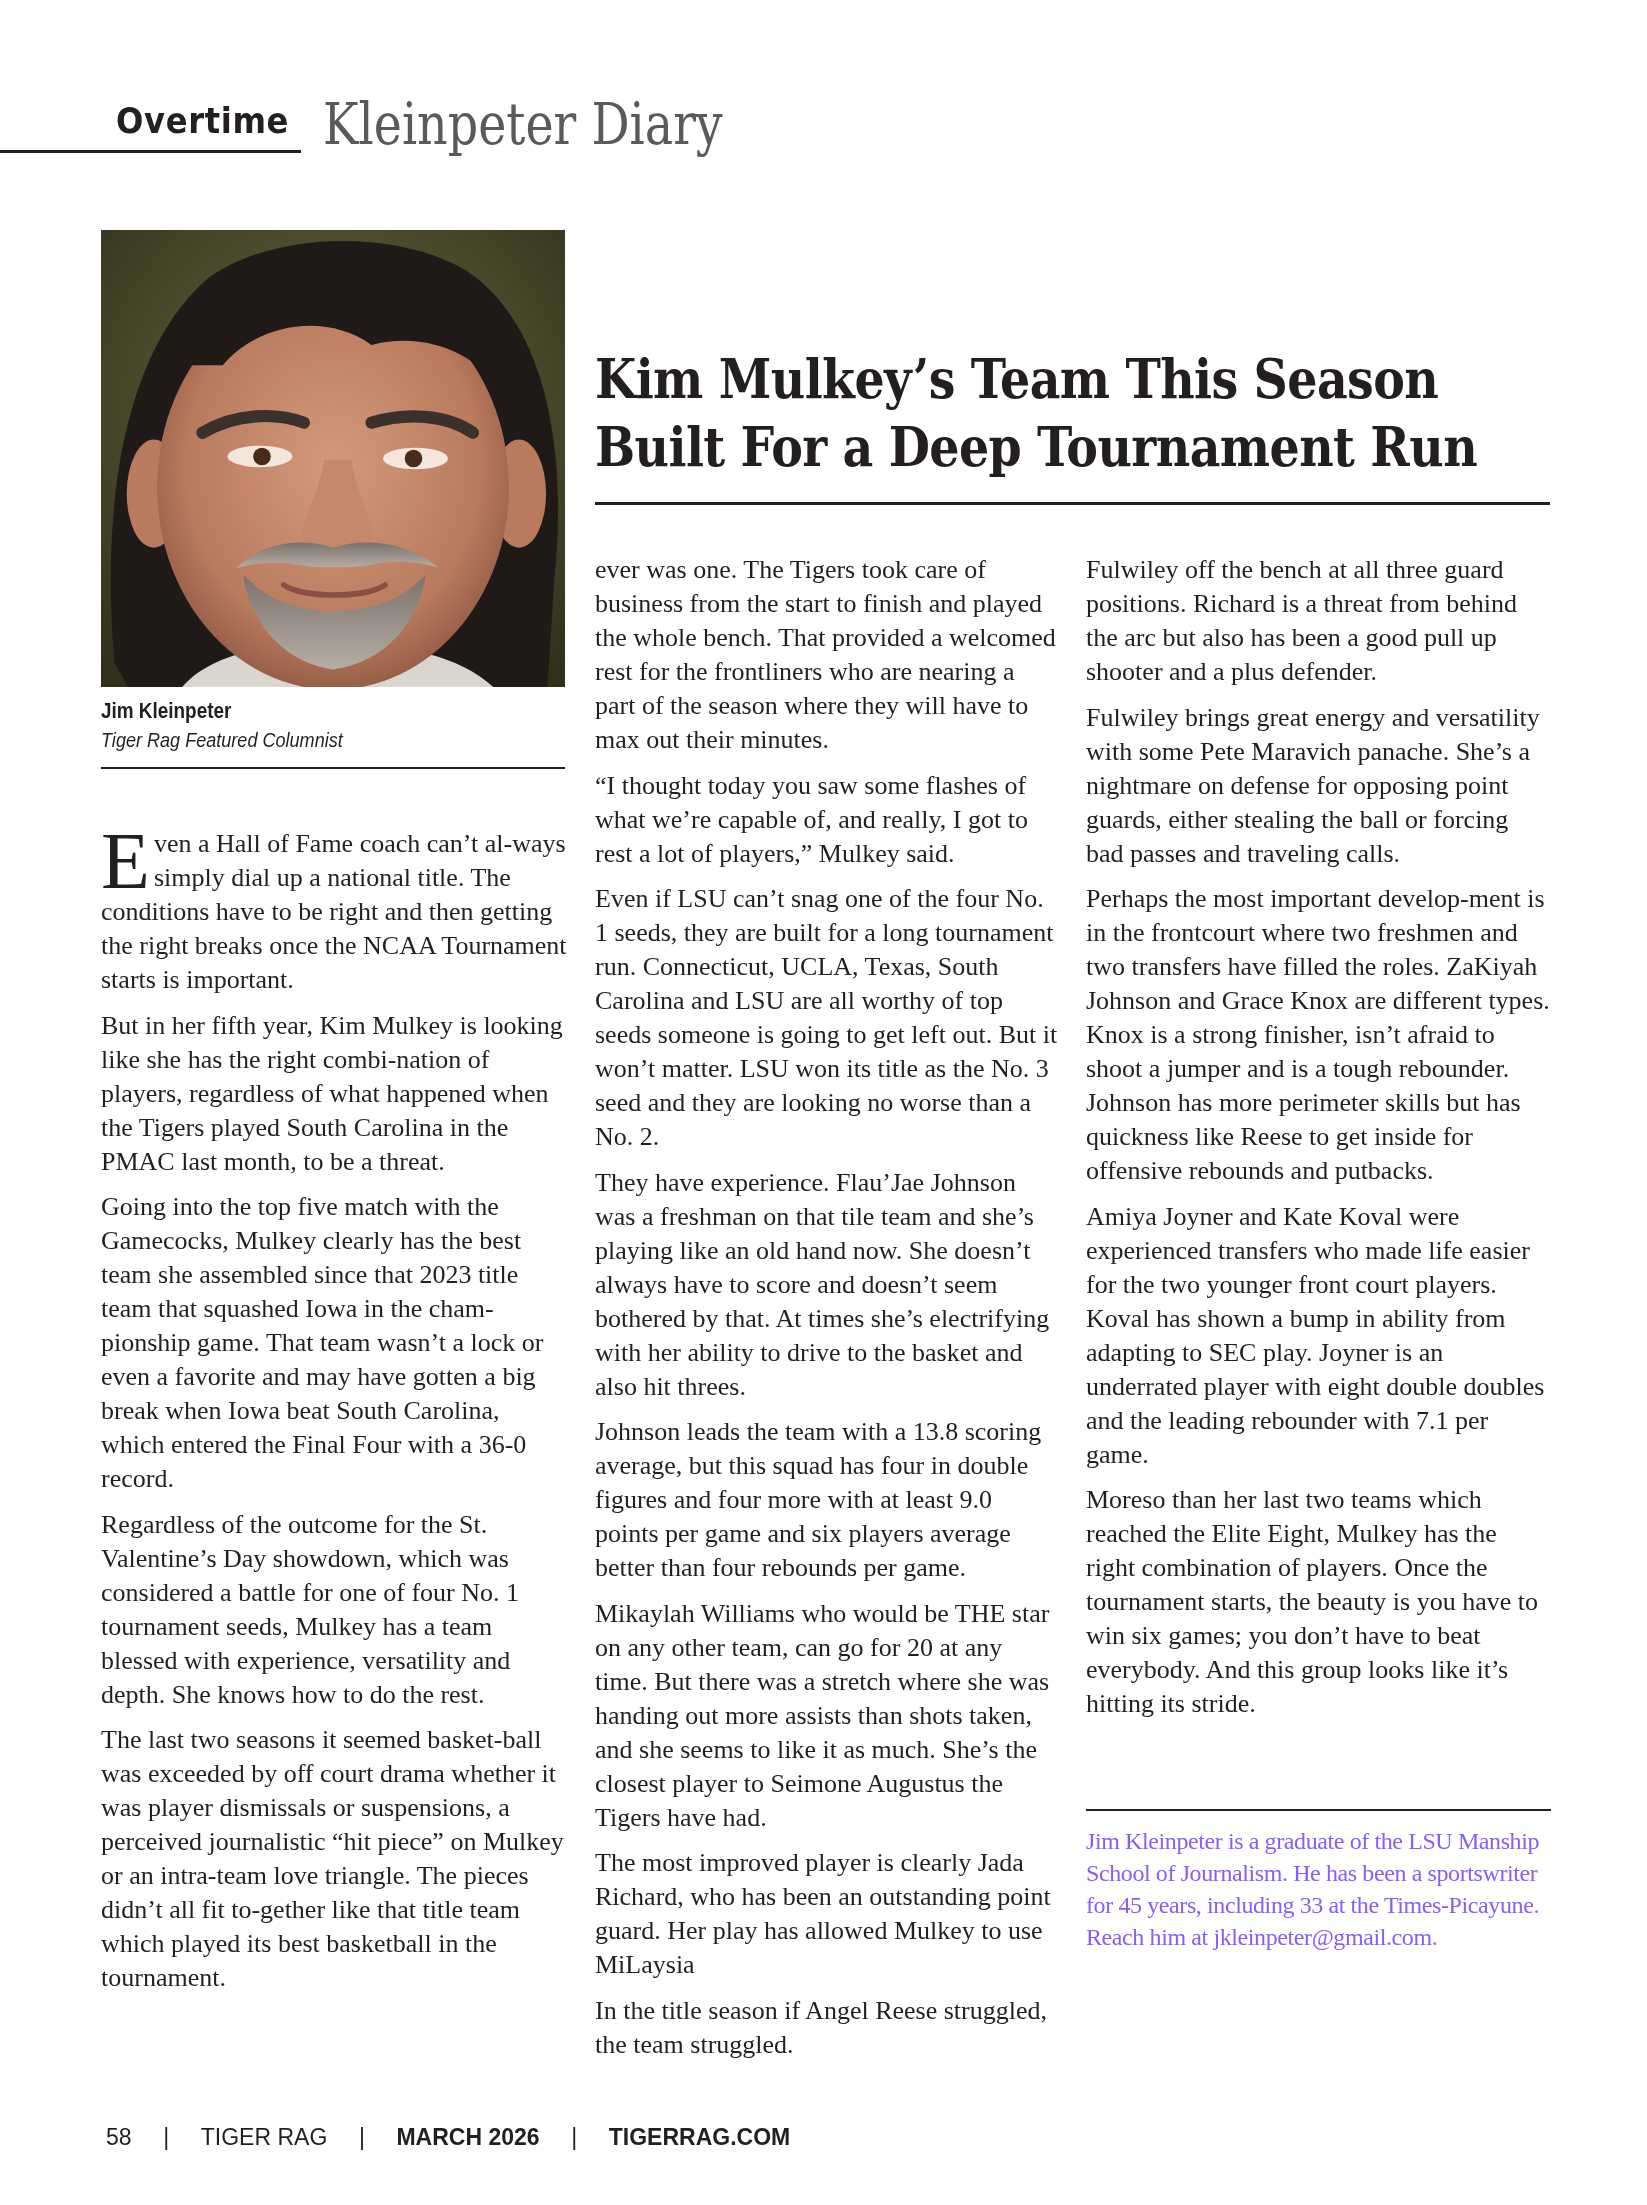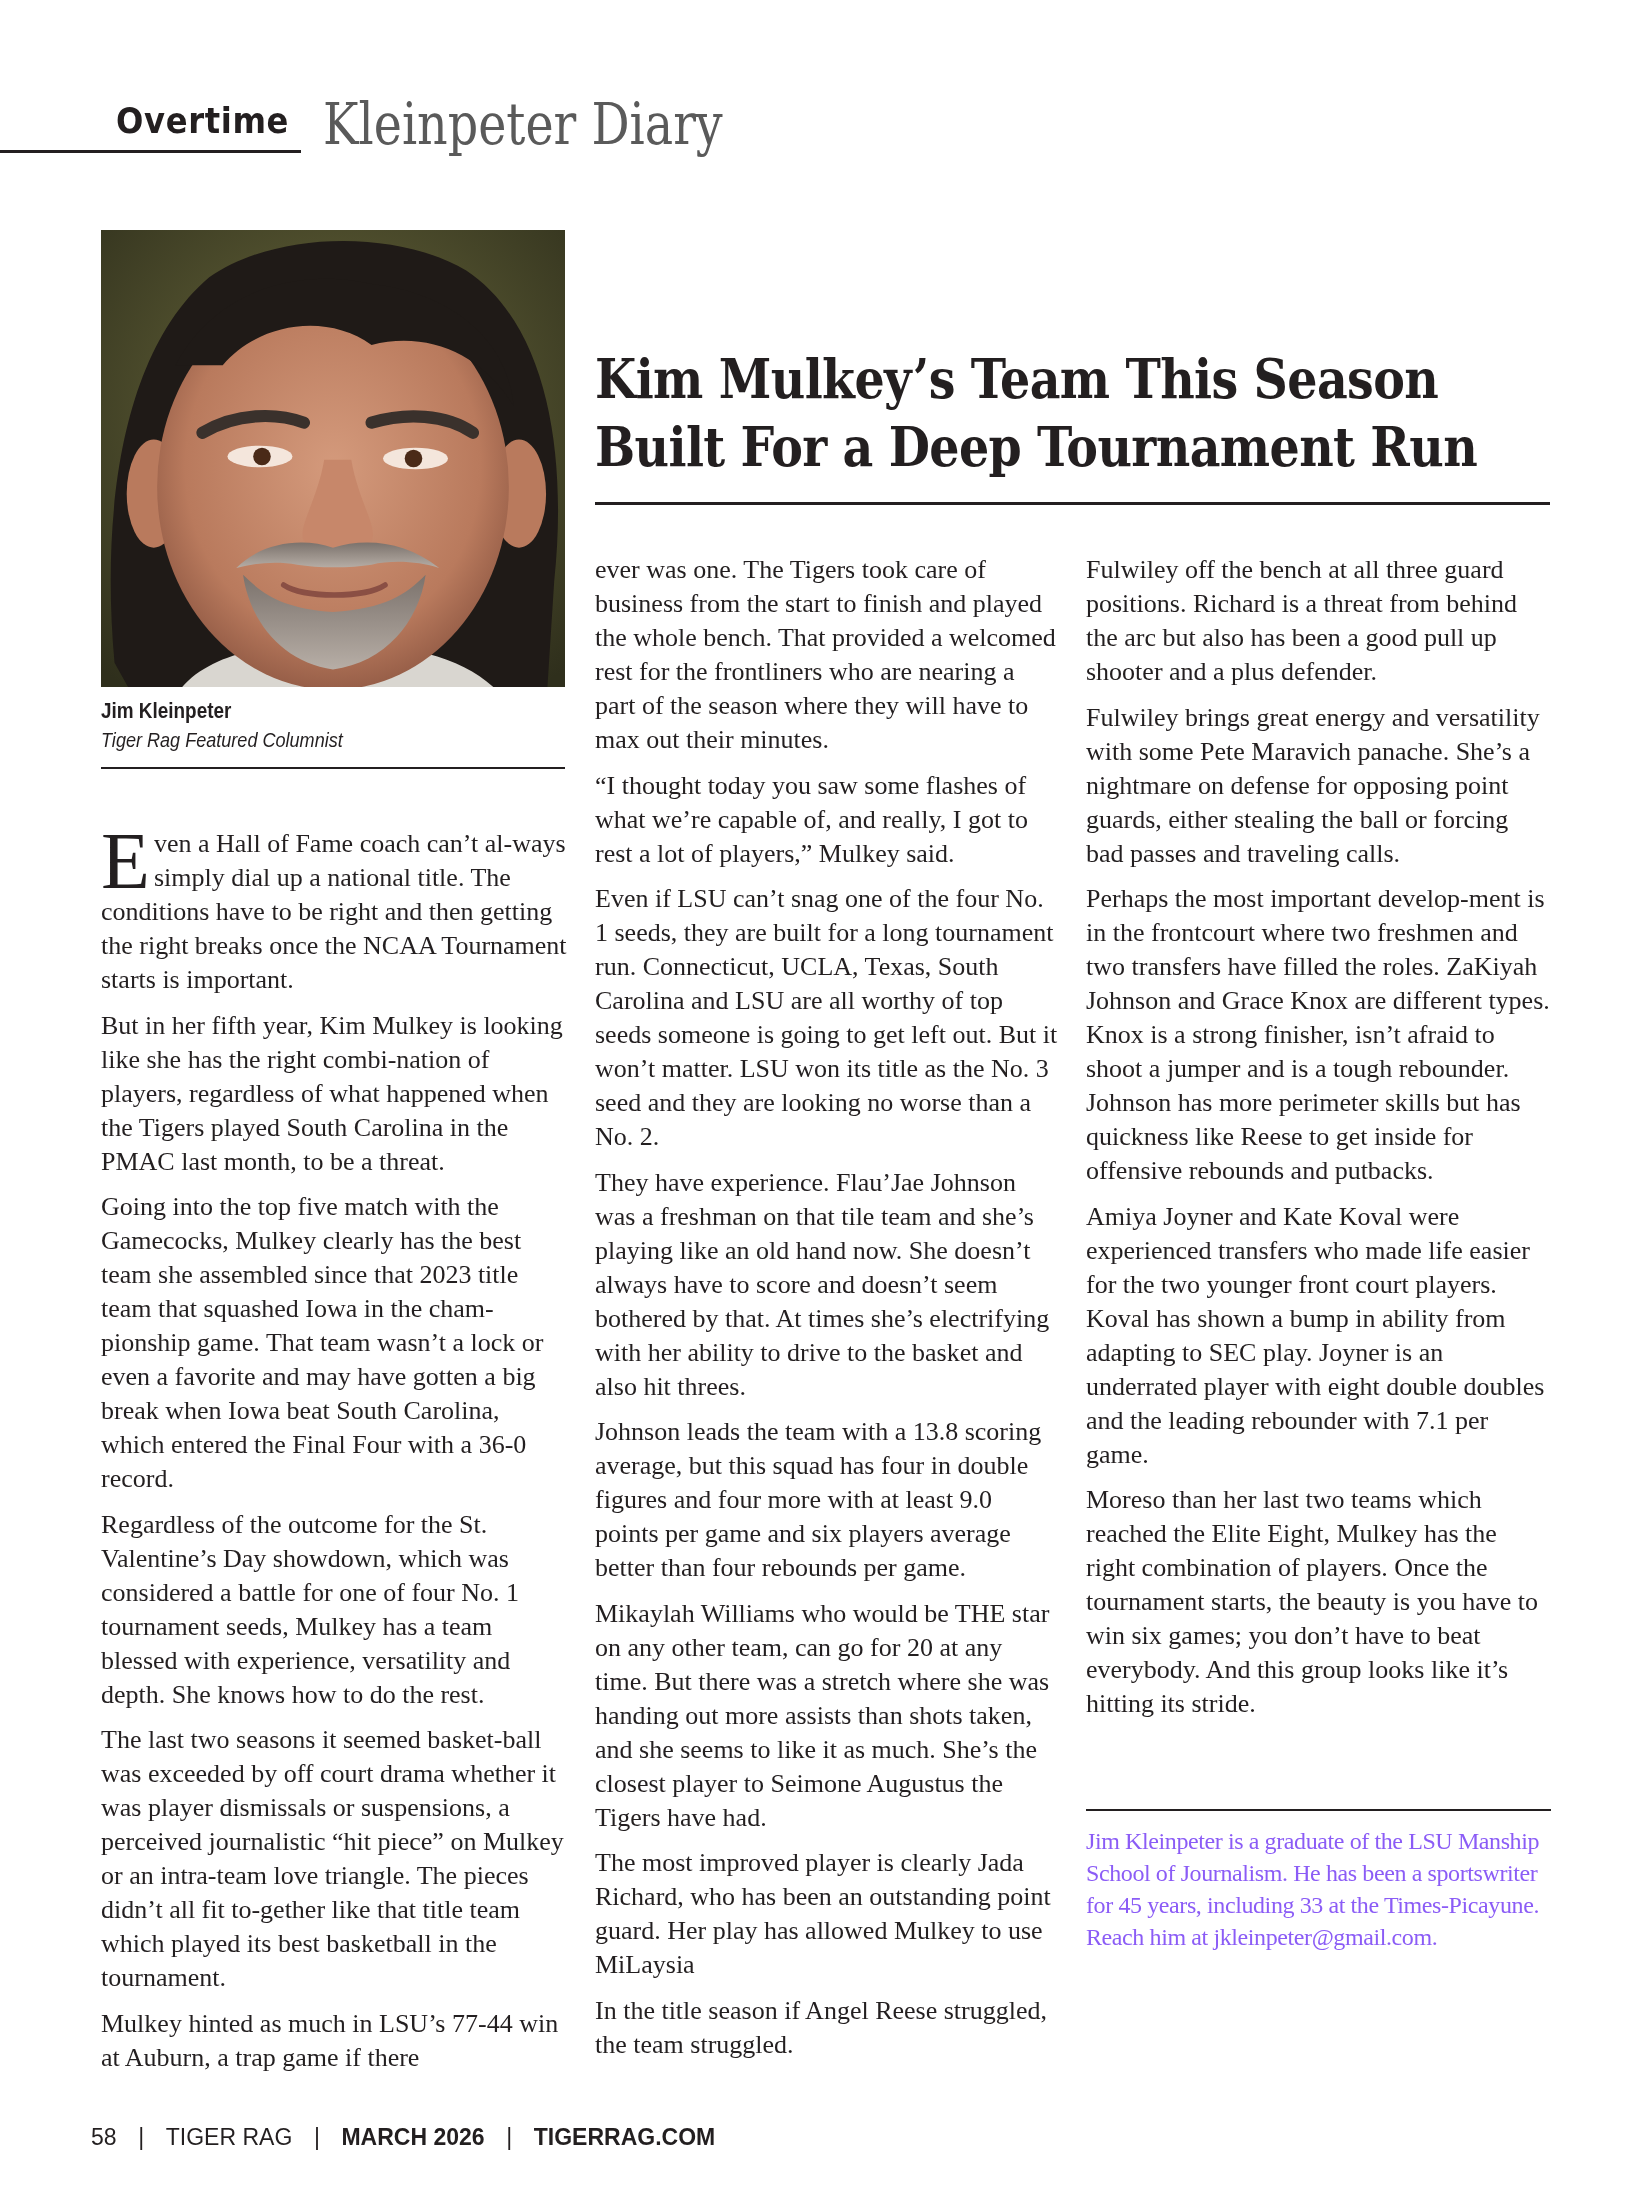--- a/index.html
+++ b/index.html
@@ -25,21 +25,21 @@
   .col p { margin: 0 0 11.5px 0; }
   .col1 { left: 101px; top: 827px; width: 466px; }
   .col2 { left: 595px; top: 553px; width: 466px; }
   .col3 { left: 1086px; top: 553px; width: 466px; }
 
   .dropcap { float: left; font-size: 80px; line-height: 61px; margin: 4px 4px 0 0; font-family: "Liberation Serif", serif; color: #231f20; }
 
   .bio-rule { position: absolute; left: 1086px; top: 1809px; width: 465px; height: 2px; background: #231f20; }
   .bio { position: absolute; left: 1086px; top: 1825px; width: 466px; font-family: "Liberation Serif", serif; font-size: 24px; line-height: 32px; color: #8b5cf6; letter-spacing: -0.4px; }
 
-  .footer { position: absolute; left: 91px; top: 2124px; font-family: "Liberation Sans", sans-serif; font-size: 23px; color: #231f20; white-space: nowrap; display: flex; align-items: flex-end; gap: 4px; }
+  .footer { position: absolute; left: 106px; top: 2124px; font-family: "Liberation Sans", sans-serif; font-size: 23px; color: #231f20; white-space: nowrap; display: flex; align-items: flex-end; gap: 14px; }
   .footer span { display: inline-block; }
   .footer .sep { margin: 0 17.6px; font-weight: normal; color: #231f20; }
   .footer .bold { font-weight: bold; }
 </style>
 </head>
 <body>
 
 <div class="section-head">
   <div class="section-label">Overtime</div>
   <div class="section-rule"></div>
@@ -103,21 +103,20 @@
   <div>Built For a Deep Tournament Run</div>
 </div>
 <div class="headline-rule"></div>
 
 <div class="col col1">
   <p><span class="dropcap">E</span><span>ven a Hall of Fame coach can’t al-ways simply dial up a national title. The conditions have to be right and then getting the right breaks once the NCAA Tournament starts is important.</span></p>
   <p>But in her fifth year, Kim Mulkey is looking like she has the right combi-nation of players, regardless of what happened when the Tigers played South Carolina in the PMAC last month, to be a threat.</p>
   <p>Going into the top five match with the Gamecocks, Mulkey clearly has the best team she assembled since that 2023 title team that squashed Iowa in the cham-pionship game. That team wasn’t a lock or even a favorite and may have gotten a big break when Iowa beat South Carolina, which entered the Final Four with a 36-0 record.</p>
   <p>Regardless of the outcome for the St. Valentine’s Day showdown, which was considered a battle for one of four No. 1 tournament seeds, Mulkey has a team blessed with experience, versatility and depth. She knows how to do the rest.</p>
   <p>The last two seasons it seemed basket-ball was exceeded by off court drama whether it was player dismissals or suspensions, a perceived journalistic “hit piece” on Mulkey or an intra-team love triangle. The pieces didn’t all fit to-gether like that title team which played its best basketball in the tournament.</p>
-  <p>Mulkey hinted as much in LSU’s 77-44 win at Auburn, a trap game if there</p>
 </div>
 
 <div class="col col2">
   <p>ever was one. The Tigers took care of business from the start to finish and played the whole bench. That provided a welcomed rest for the frontliners who are nearing a part of the season where they will have to max out their minutes.</p>
   <p>“I thought today you saw some flashes of what we’re capable of, and really, I got to rest a lot of players,” Mulkey said.</p>
   <p>Even if LSU can’t snag one of the four No. 1 seeds, they are built for a long tournament run. Connecticut, UCLA, Texas, South Carolina and LSU are all worthy of top seeds someone is going to get left out. But it won’t matter. LSU won its title as the No. 3 seed and they are looking no worse than a No. 2.</p>
   <p>They have experience. Flau’Jae Johnson was a freshman on that tile team and she’s playing like an old hand now. She doesn’t always have to score and doesn’t seem bothered by that. At times she’s electrifying with her ability to drive to the basket and also hit threes.</p>
   <p>Johnson leads the team with a 13.8 scoring average, but this squad has four in double figures and four more with at least 9.0 points per game and six players average better than four rebounds per game.</p>
   <p>Mikaylah Williams who would be THE star on any other team, can go for 20 at any time. But there was a stretch where she was handing out more assists than shots taken, and she seems to like it as much. She’s the closest player to Seimone Augustus the Tigers have had.</p>
   <p>The most improved player is clearly Jada Richard, who has been an outstanding point guard. Her play has allowed Mulkey to use MiLaysia</p>

